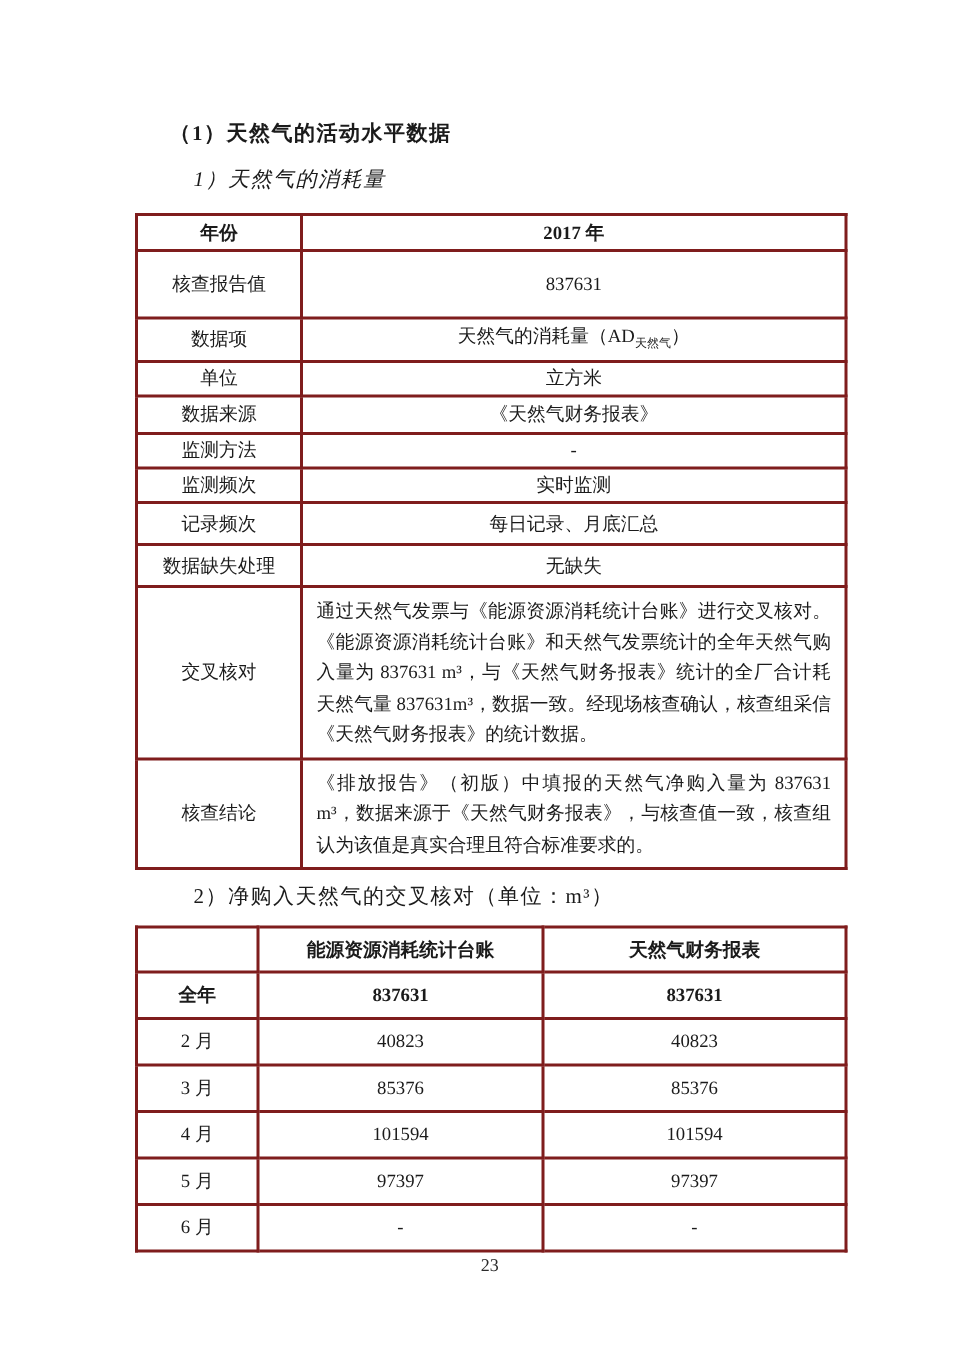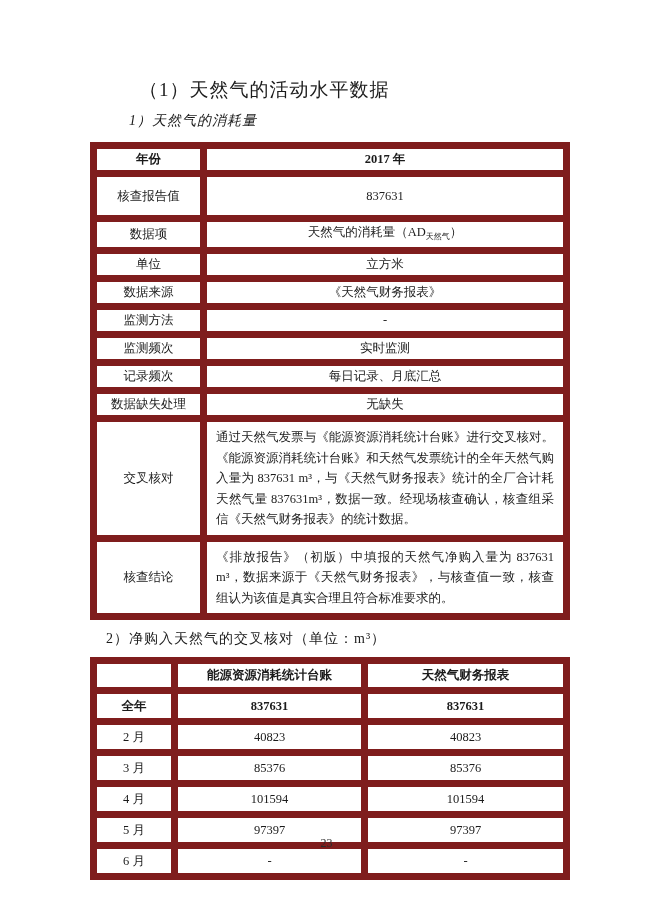--- a/index.html
+++ b/index.html
@@ -15,52 +15,52 @@
     position: absolute; left: 0; top: 0;
     width: 650px; height: 900px;
     background: #ffffff;
   }
   .content {
     position: absolute;
     left: 90px; top: 80px;
     width: 473px;
   }
   .h-section {
-    font-size: 19px;
-    font-weight: normal;
-    margin-left: 49px;
+    font-size: 14px;
+    font-weight: bold;
+    margin-left: 23px;
     line-height: 20px;
     letter-spacing: 1px;
   }
   .h-sub1 {
     font-size: 14px;
     font-weight: normal;
     margin-left: 39px;
     margin-top: 11px;
     line-height: 20px;
     letter-spacing: 1px;
     font-style: italic;
   }
   .h-sub2 {
     font-size: 14px;
     font-weight: normal;
-    margin-left: 16px;
+    margin-left: 39px;
     margin-top: 8px;
     line-height: 22px;
     letter-spacing: 1px;
   }
   table {
     width: 100%;
     border-collapse: collapse;
     table-layout: fixed;
   }
   .tbl1 { margin-top: 11px; }
   .tbl2 { margin-top: 7px; }
   td {
-    border: 7px solid #7f1d1d;
+    border: 2px solid #7f1d1d;
     font-size: 12.5px;
     text-align: center;
     vertical-align: middle;
     padding: 2px 4px;
     line-height: 17px;
   }
   .tbl1 col.c-label { width: 110px; }
   .tbl1 col.c-value { width: 363px; }
   .tbl2 col.c-month  { width: 81px; }
   .tbl2 col.c-ledger { width: 190px; }

